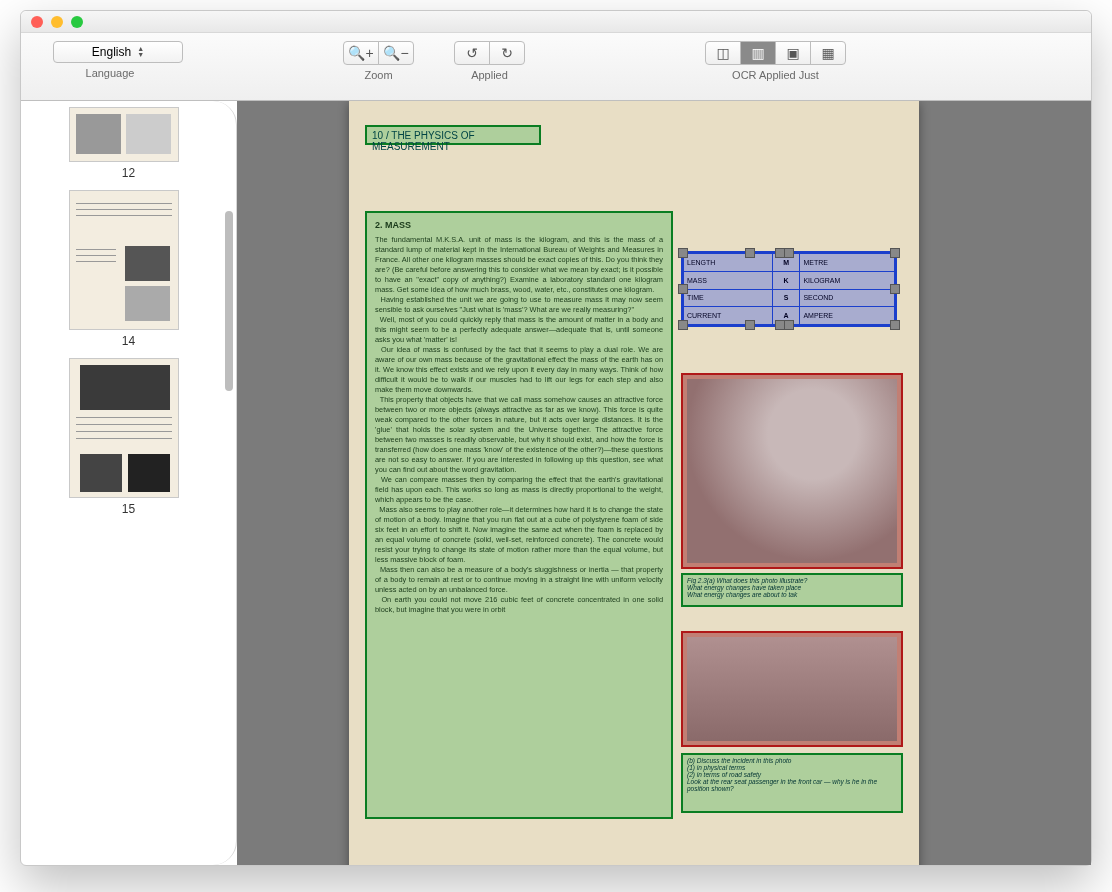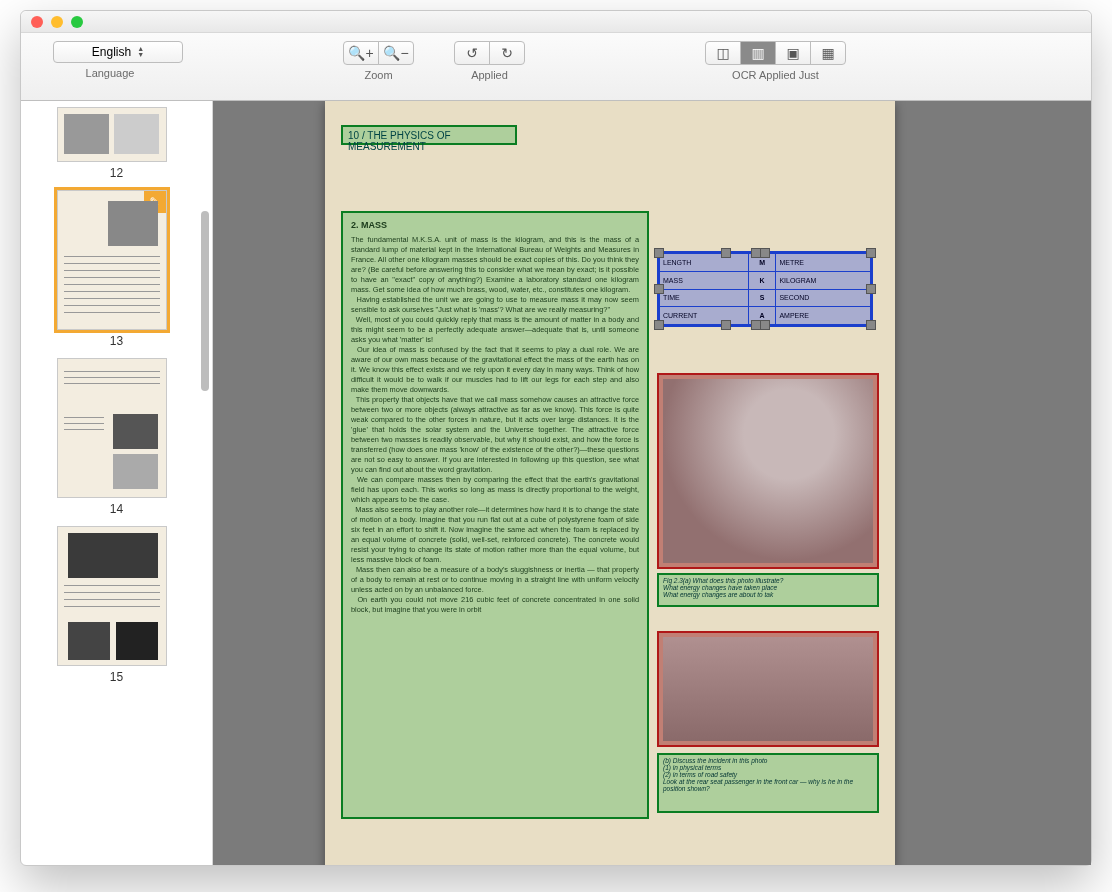--- a/index.html
+++ b/index.html
@@ -19,21 +19,21 @@
 .seg .seg-btn { border-radius:0; margin-left:-1px; }
 .seg .seg-btn:first-child { border-radius:4px 0 0 4px; margin-left:0; }
 .seg .seg-btn:last-child { border-radius:0 4px 4px 0; }
 .seg-btn.active { background:#8a8a8a; color:#fff; }
 .tool-label { font-size:11px; color:#6a6a6a; }
 
 .lang-select { width:130px; height:22px; border:1px solid #bdbdbd; border-radius:4px; background:linear-gradient(#fff,#f2f2f2); display:flex; align-items:center; justify-content:center; gap:6px; font-size:12px; cursor:pointer;margin-left:16px; }
 .chevs { display:flex; flex-direction:column; font-size:7px; line-height:6px; color:#555;}
 
 .content { display:flex; height: calc(100% - 90px); }
-.sidebar { width:192px; border-right:1px solid #d6d6d6; overflow-y:auto; padding-top:6px; position:relative; }
+.sidebar { width:216px; border-right:1px solid #d6d6d6; overflow-y:auto; padding-top:6px; position:relative;border-radius:24px; }
 .thumb { width:120px; margin:0 auto 10px; text-align:center; }
 .thumb-img { width:110px; height:140px; background:#f3ede0; border:1px solid #c9c9c9; position:relative; overflow:hidden; }
 .thumb-img.sel { outline:3px solid #f3a933; }
 .thumb-num { font-size:12px; color:#333; margin-top:4px; }
 .edit-badge { position:absolute; top:0; right:0; width:22px; height:22px; background:#f3a933; color:#fff; font-size:12px; display:flex; align-items:center; justify-content:center; }
 
 .viewer { flex:1; background:#7b7b7b; position:relative; overflow:auto; }
 .page { position:absolute; left:112px; top:0; width:570px; height:780px; background:#e8dec5; box-shadow:0 2px 10px rgba(0,0,0,0.4); }
 .zone { position:absolute; border:2px solid; }
 .z-green-head { left:16px; top:24px; width:176px; height:20px; border-color:#0a7d22; background:rgba(65,180,80,0.35); font-size:10px; color:#044; padding:3px 5px; }
@@ -125,36 +125,20 @@
   <div class="content">
     <div class="sidebar">
       <div class="thumb">
         <div class="thumb-img" style="height:55px;">
           <div class="tblock" style="left:6px;top:6px;width:45px;height:40px;"></div>
           <div class="tblock" style="left:56px;top:6px;width:45px;height:40px;background:#ccc;"></div>
         </div>
         <div class="thumb-num">12</div>
       </div>
       <div class="thumb">
-        <div class="thumb-img sel">
-          <div class="edit-badge">✎</div>
-          <div class="tblock" style="left:50px;top:10px;width:50px;height:45px;background:#888;"></div>
-          <div class="tline" style="top:65px;"></div>
-            <div class="tline" style="top:72px;"></div>
-            <div class="tline" style="top:79px;"></div>
-            <div class="tline" style="top:86px;"></div>
-            <div class="tline" style="top:93px;"></div>
-            <div class="tline" style="top:100px;"></div>
-            <div class="tline" style="top:107px;"></div>
-            <div class="tline" style="top:114px;"></div>
-            <div class="tline" style="top:121px;"></div>
-        </div>
-        <div class="thumb-num">13</div>
-      </div>
-      <div class="thumb">
         <div class="thumb-img">
           <div class="tline" style="top:12px;"></div>
             <div class="tline" style="top:18px;"></div>
             <div class="tline" style="top:24px;"></div>
           <div class="tblock" style="left:55px;top:55px;width:45px;height:35px;background:#555;"></div>
           <div class="tblock" style="left:55px;top:95px;width:45px;height:35px;background:#aaa;"></div>
           <div class="tline" style="top:58px;width:40px;"></div>
             <div class="tline" style="top:64px;width:40px;"></div>
             <div class="tline" style="top:70px;width:40px;"></div>
         </div>

